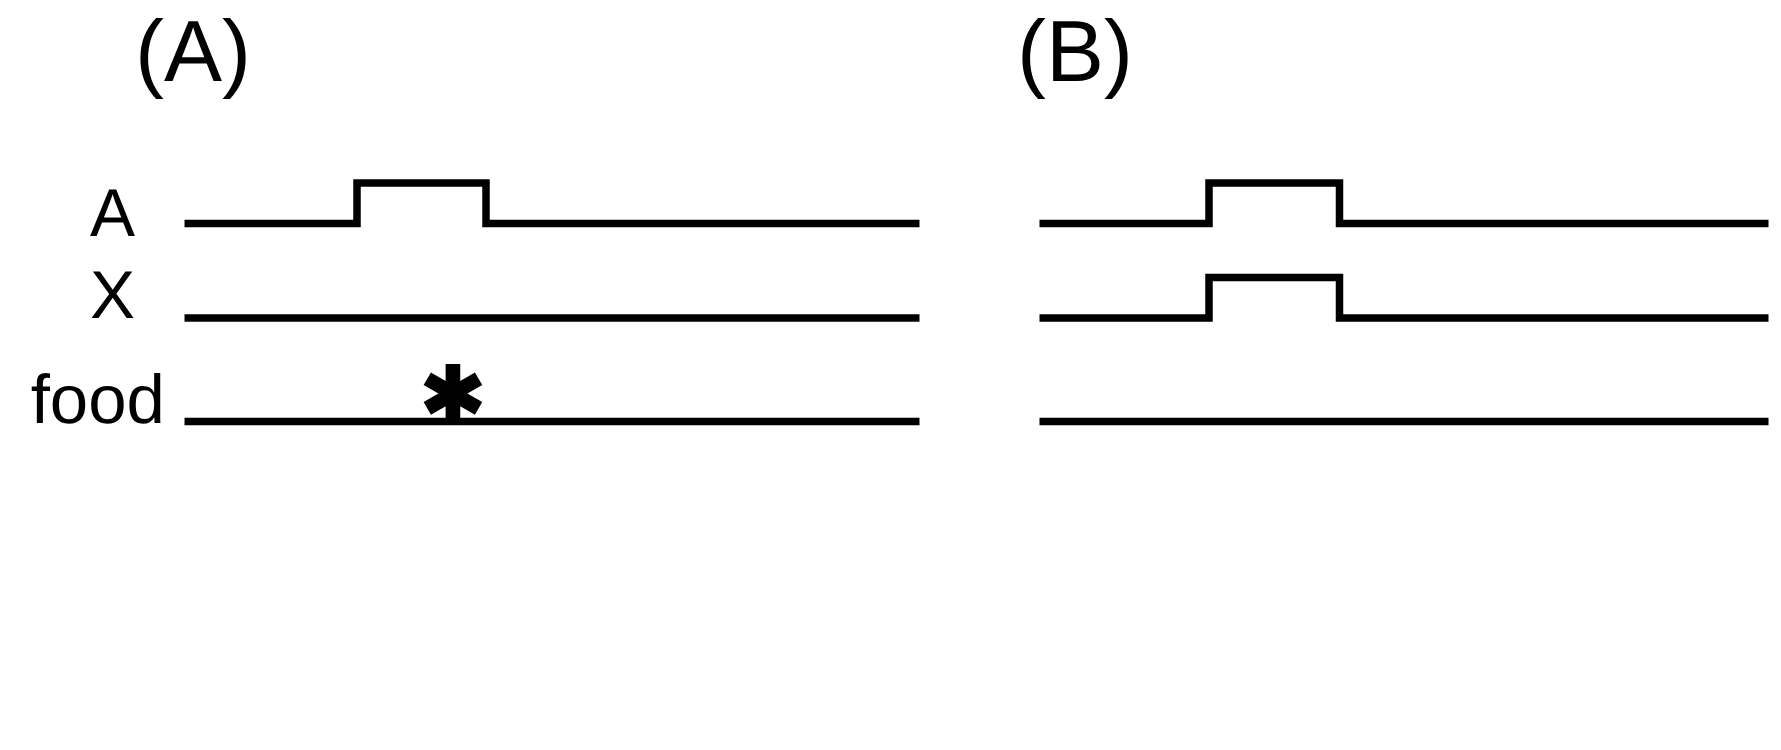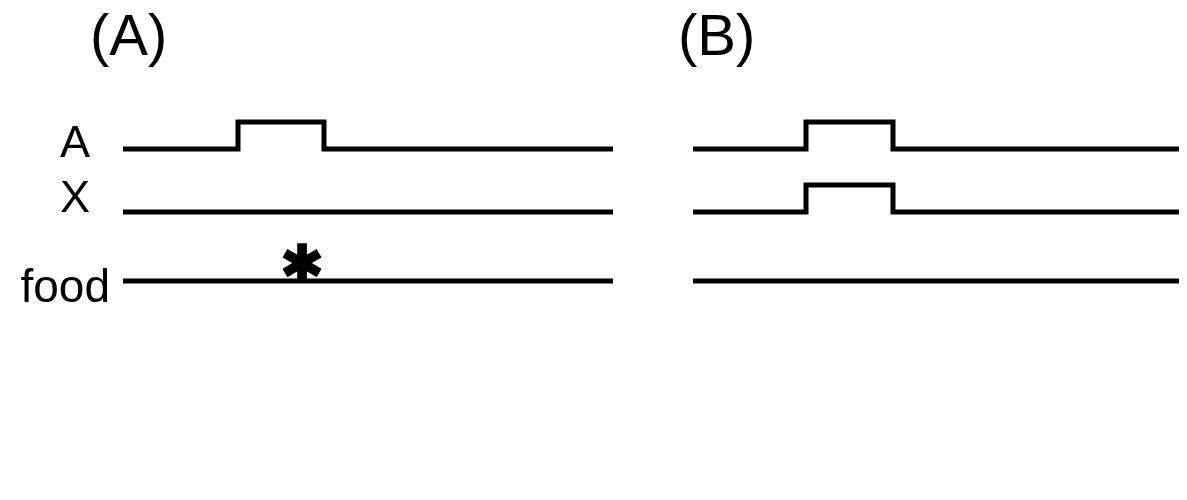--- a/index.html
+++ b/index.html
@@ -73,17 +73,17 @@
       <path d="M 123 212 L 613 212" class="trace-path" stroke="#000000" stroke-width="5"></path>
       <path d="M 123 281 L 613 281" class="trace-path" stroke="#000000" stroke-width="5"></path>
       <path d="M 693 149 L 806 149 L 806 122 L 893 122 L 893 149 L 1179 149" class="trace-path" stroke="#000000" stroke-width="5"></path>
       <path d="M 693 212 L 806 212 L 806 185 L 893 185 L 893 212 L 1179 212" class="trace-path" stroke="#000000" stroke-width="5"></path>
       <path d="M 693 281 L 1179 281" class="trace-path" stroke="#000000" stroke-width="5"></path>
     </svg>
   <div id="overlay">
       <div class="panel-label" style="left: 90px; top: 6px;">(A)</div>
       <div class="row-label" style="right: 1097px; top: 119px;">A</div>
       <div class="row-label" style="right: 1097px; top: 174px;">X</div>
-      <div class="row-label wide" style="right: 1077px; top: 263px;">food</div>
+      <div class="row-label wide" style="right: 1077px; top: 243px;">food</div>
       <div class="event-marker" style="left: 302px; top: 238px;">✱</div>
       <div class="panel-label" style="left: 678px; top: 6px;">(B)</div>
     </div>
 </div>
 
 </body></html>

